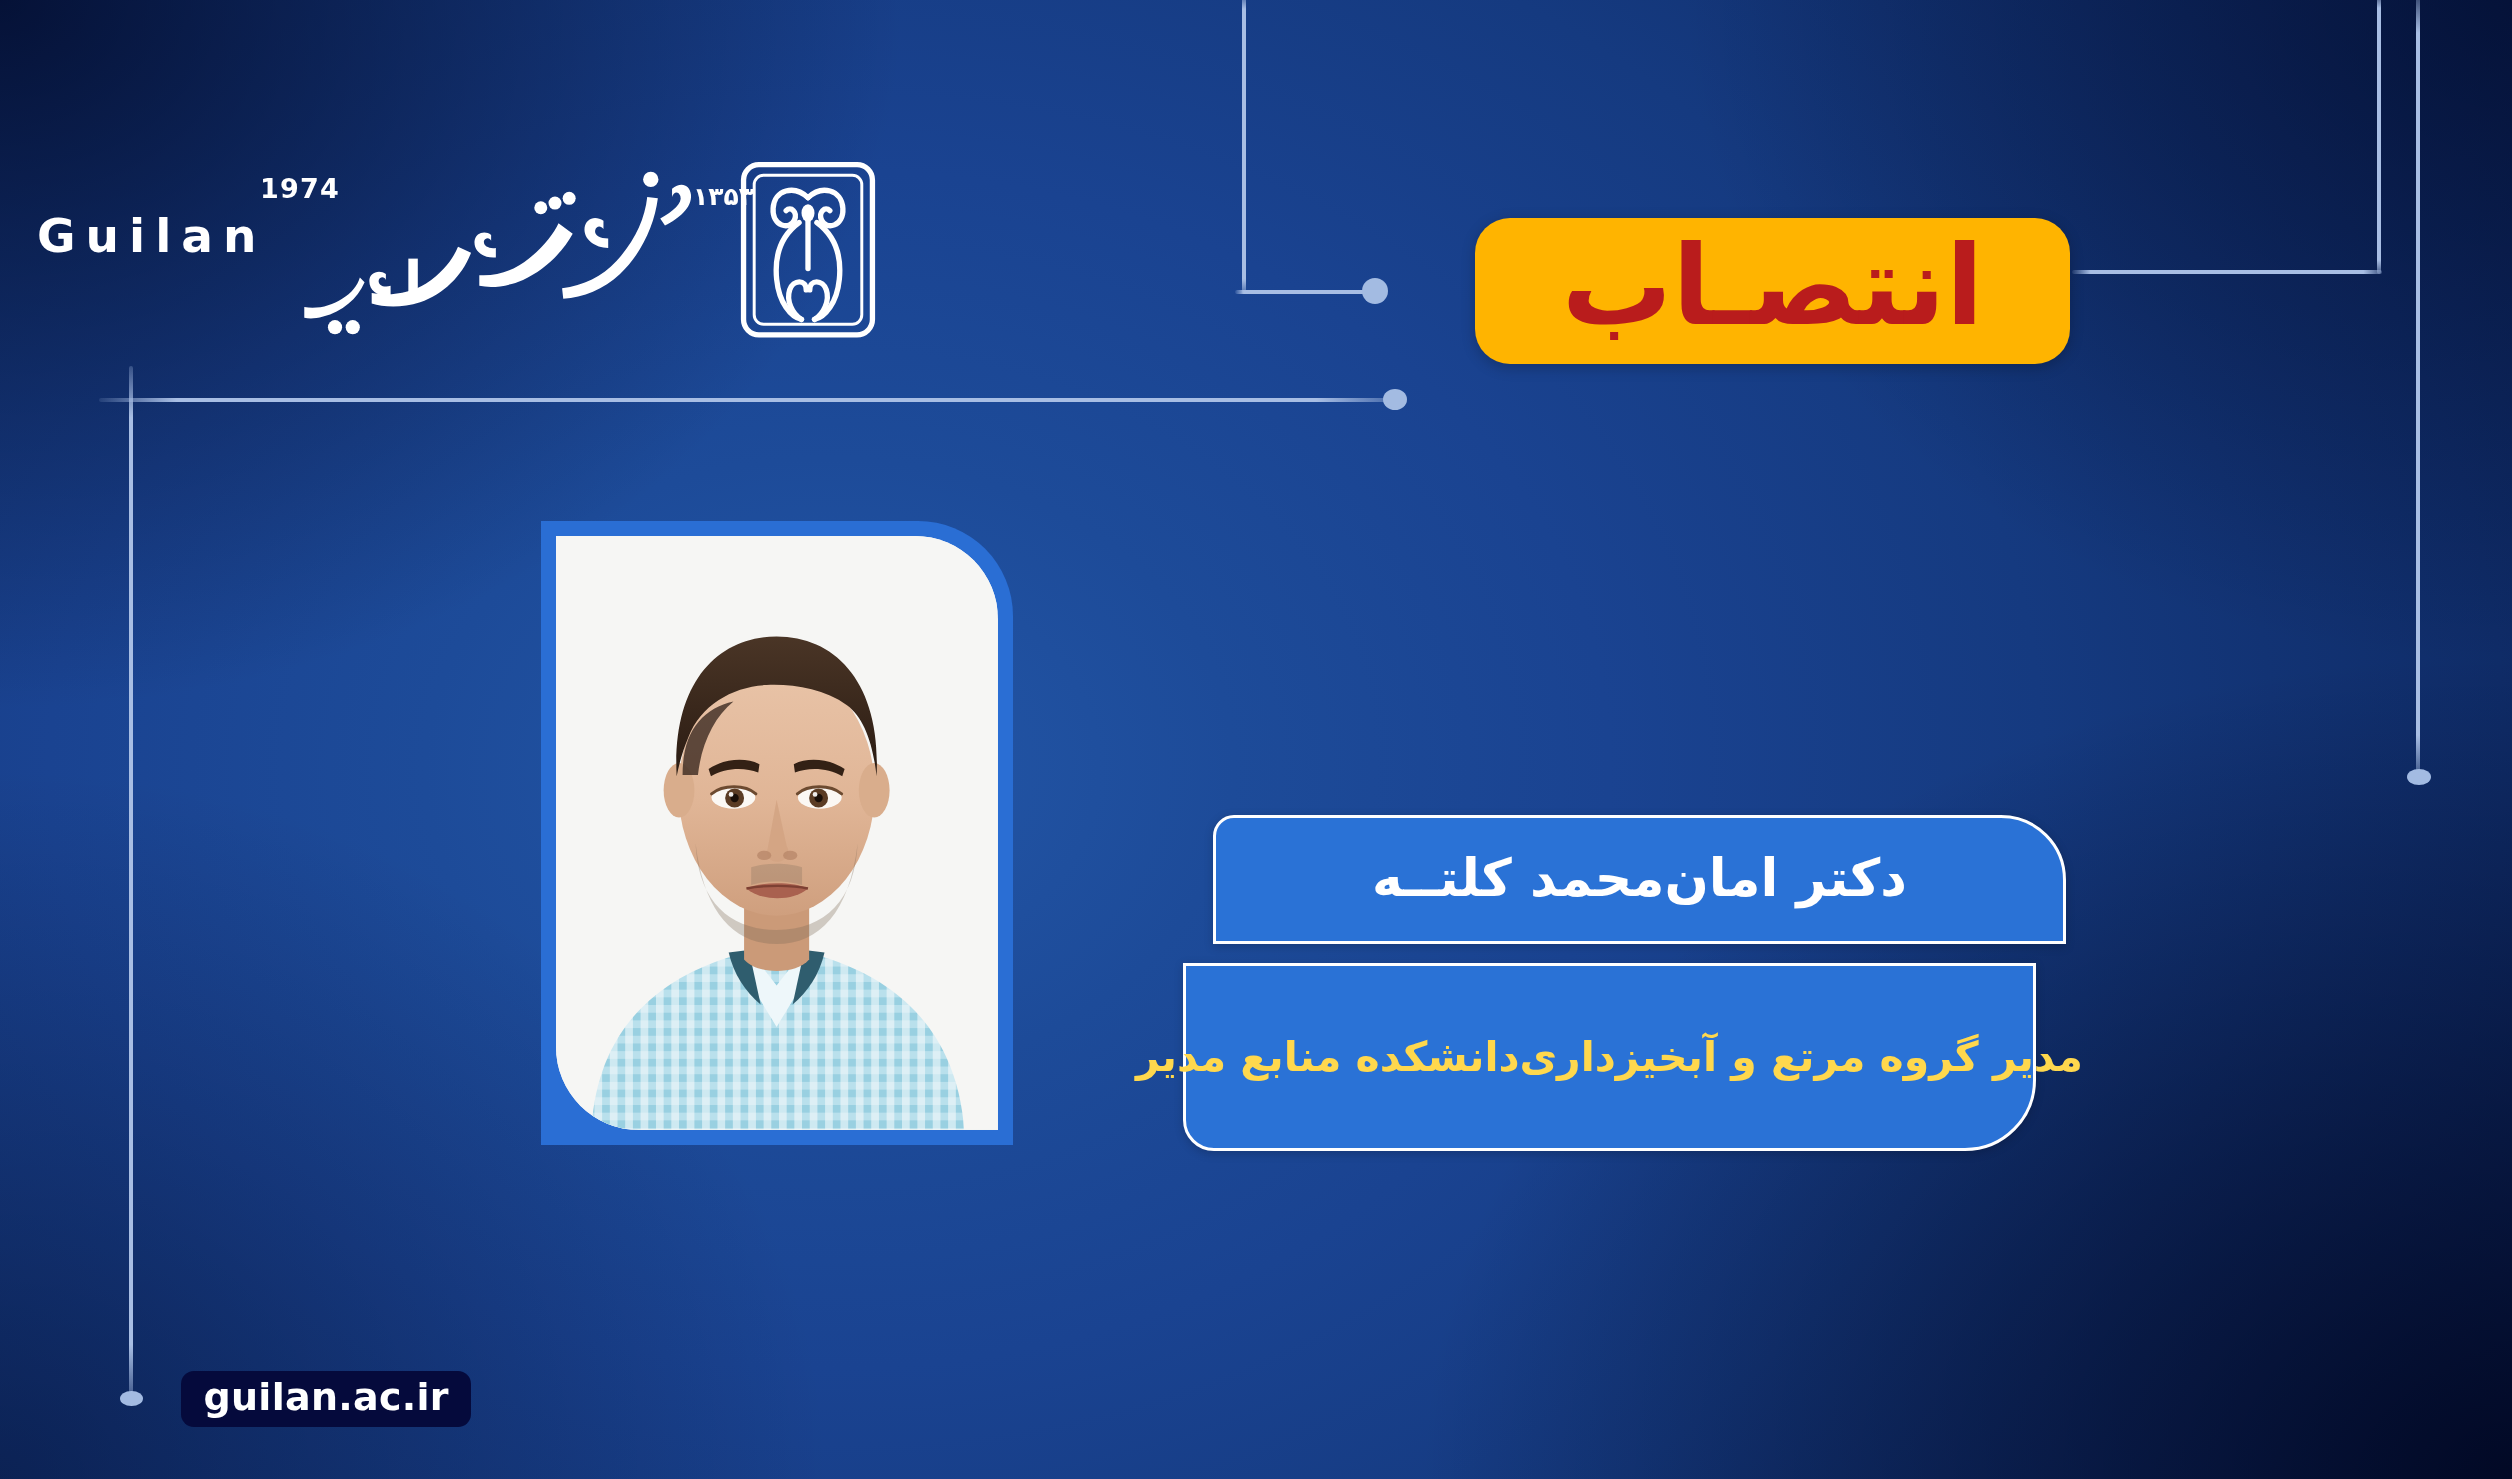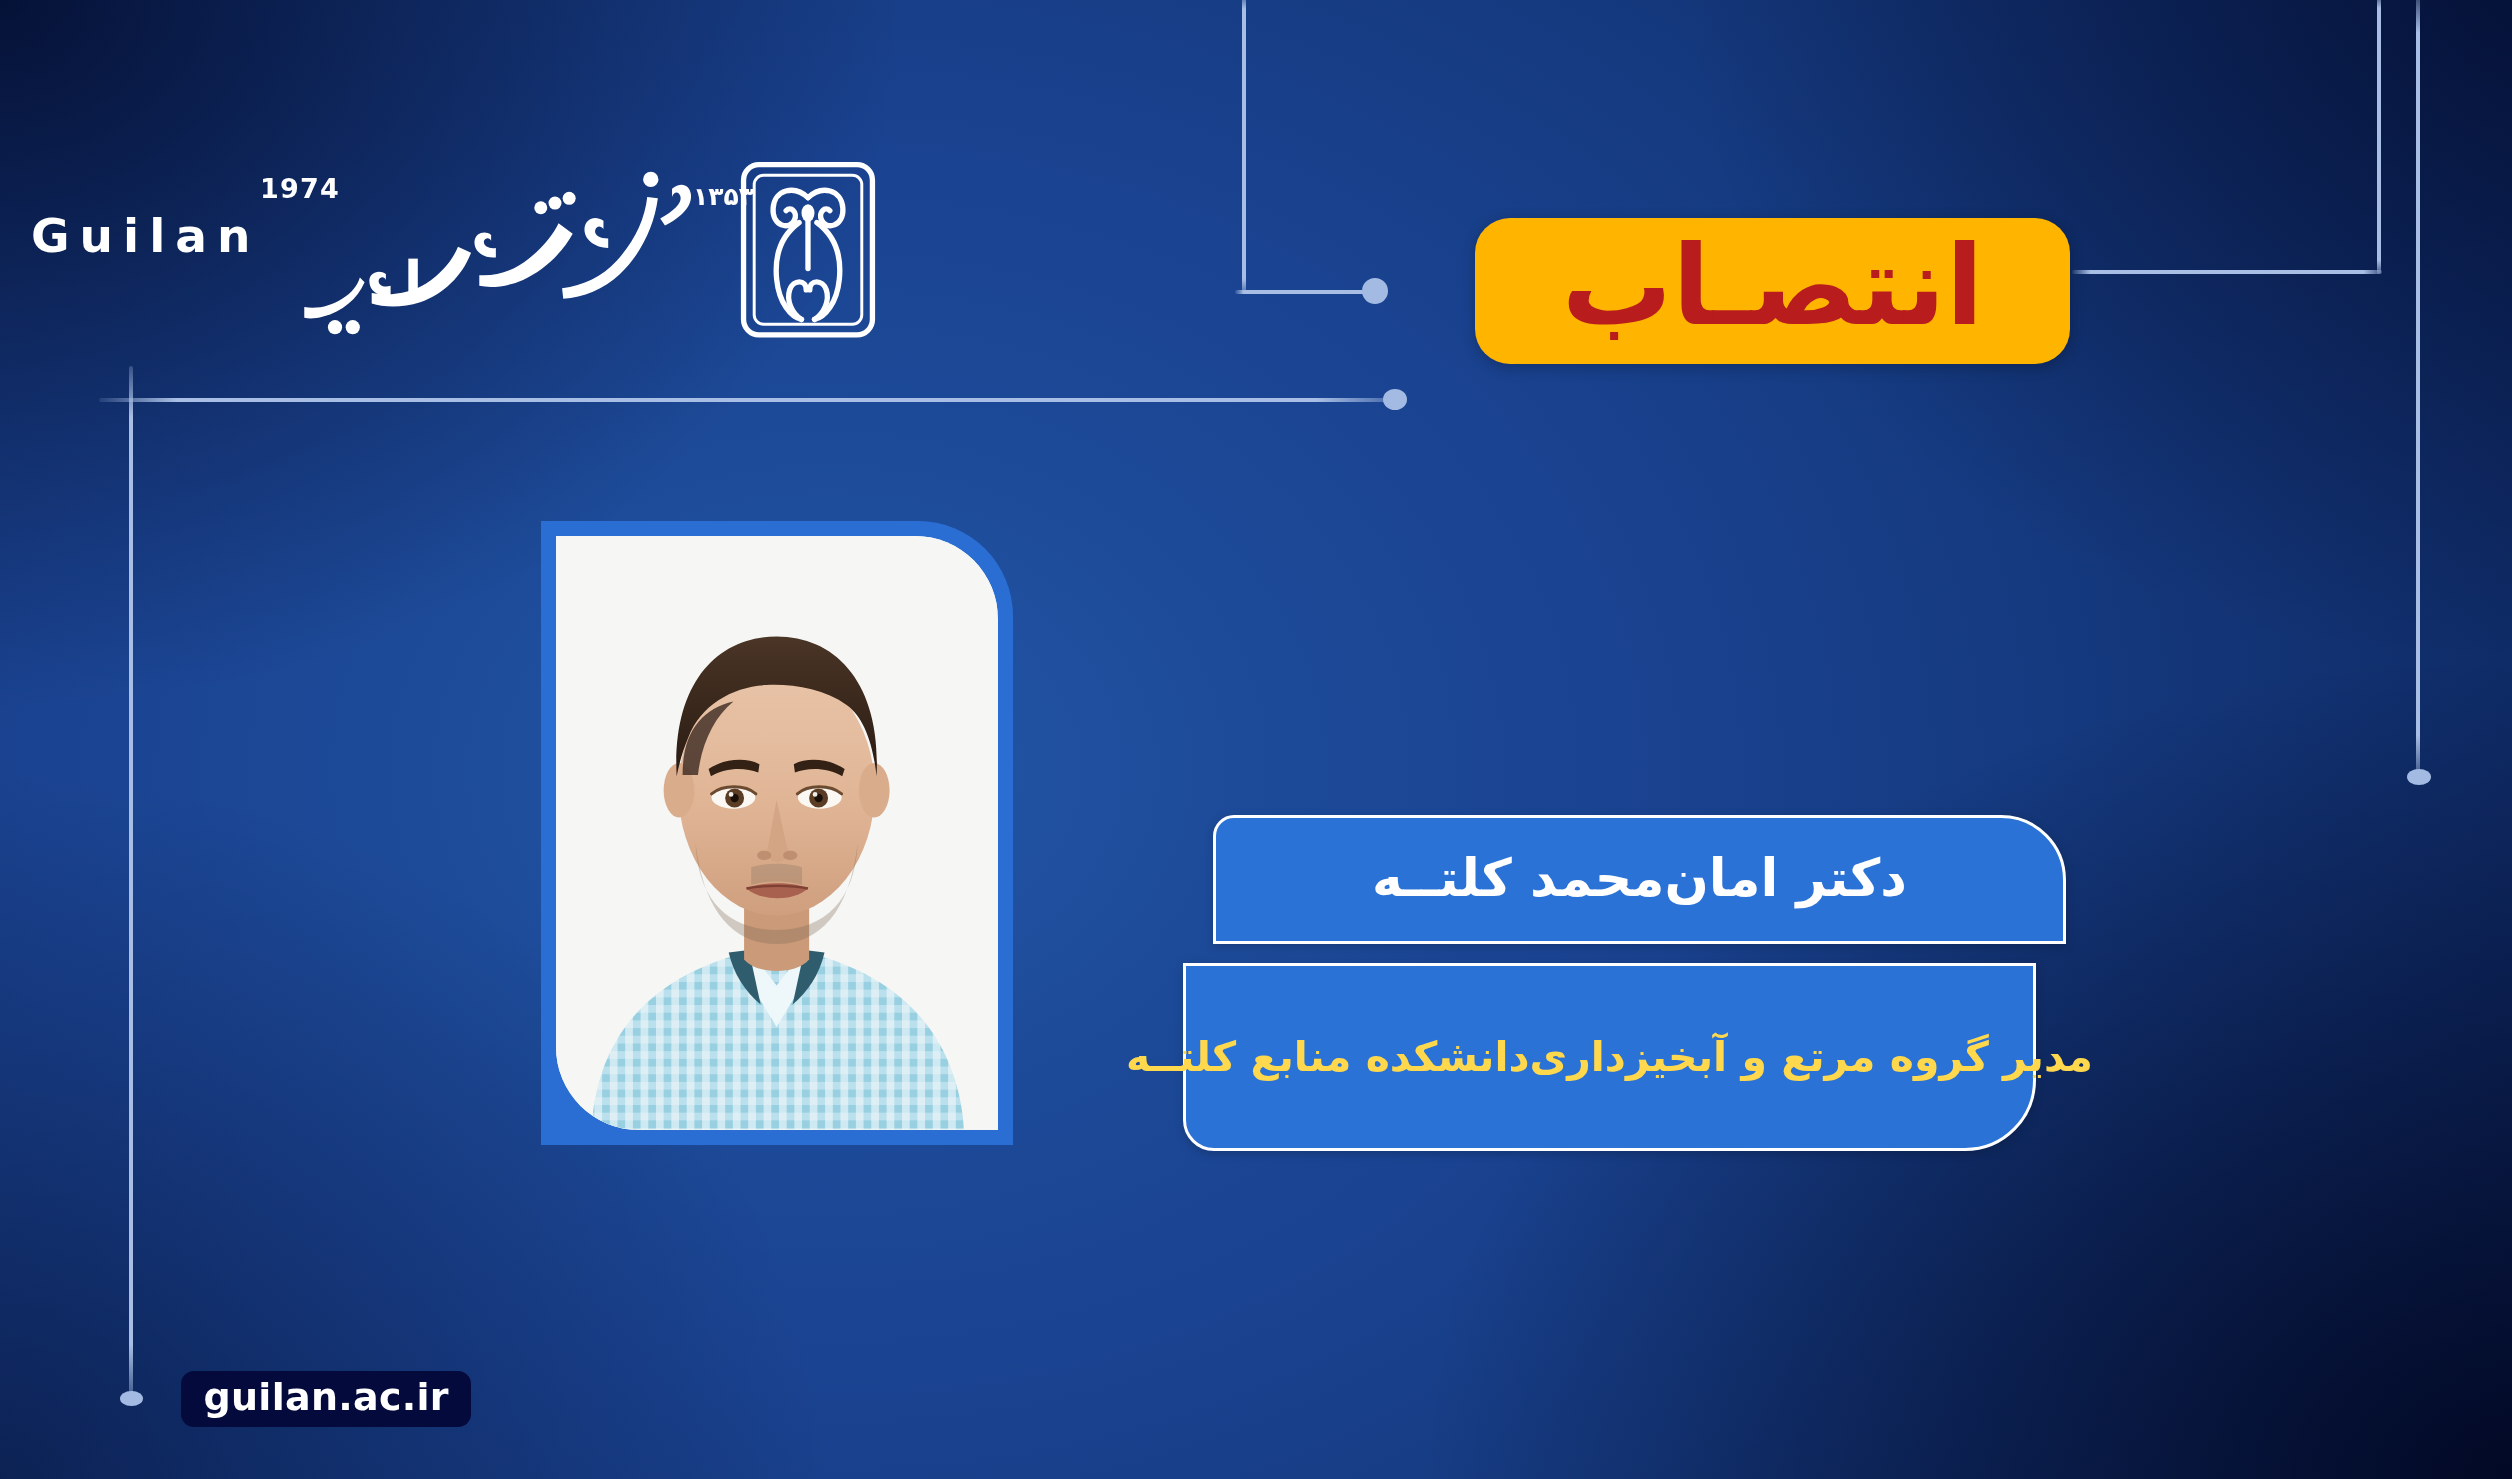--- a/index.html
+++ b/index.html
@@ -90,21 +90,21 @@
     line-height: 1.12;
     margin-top: 6px;
     letter-spacing: 0.3px;
   }
   #logo-guilan {
     font-size: 47px;
     font-weight: 700;
     letter-spacing: 10px;
     line-height: 1.1;
     margin-top: 8.3px;
-    margin-left: 18px;
+    margin-left: 24px;
   }
   #logo-mark {
     position: absolute;
     left: 568px;
     top: 9.5px;
     width: 136px;
     height: 177px;
   }
   #logo-year-fa {
     position: absolute;
@@ -403,21 +403,21 @@
       </svg>
     </div>
   </div>
 
   <div id="name-plate">
     <span id="name-text">دکتر امان‌محمد کلتــه</span>
   </div>
 
   <div id="role-plate">
     <span class="role-line">مدیر گروه مرتع و آبخیزداری</span>
-    <span class="role-line">دانشکده منابع کلتــه</span>
+    <span class="role-line">دانشکده منابع مدیر</span>
   </div>
 
   <div id="url-badge">
     <span id="url-text">guilan.ac.ir</span>
   </div>
 
 </div>
 
 
 </body></html>

